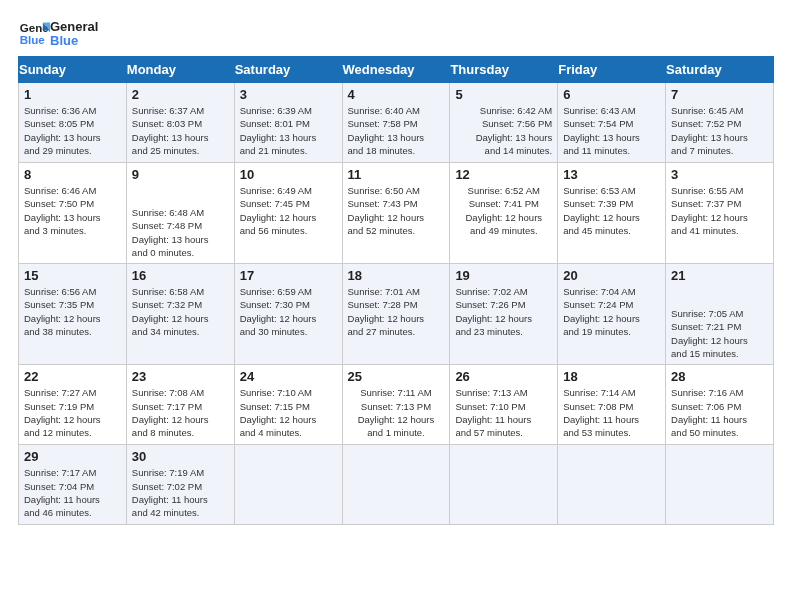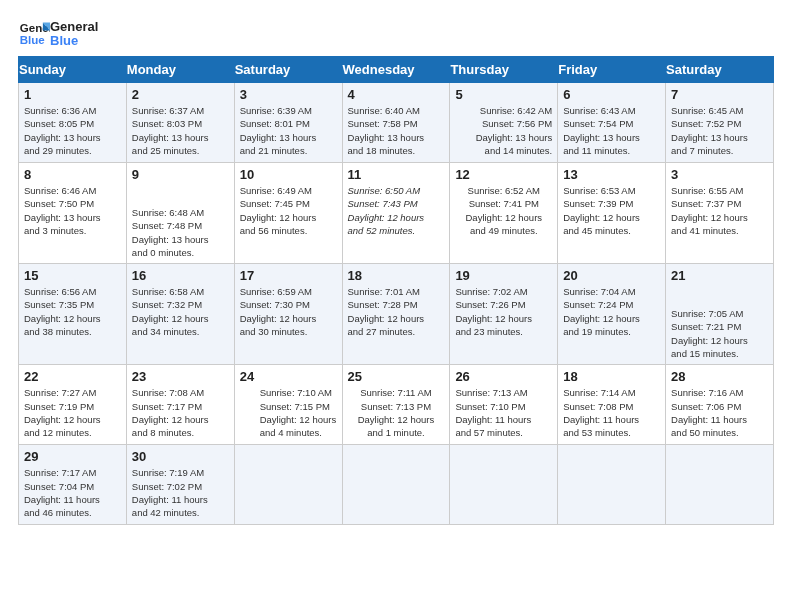--- a/index.html
+++ b/index.html
@@ -191,21 +191,21 @@
           </td>
           <td>
             <span class="day-num">10</span>
             <div class="day-info" style="white-space: pre-line;">Sunrise: 6:49 AM
 Sunset: 7:45 PM
 Daylight: 12 hours
 and 56 minutes.</div>
           </td>
           <td>
             <span class="day-num">11</span>
-            <div class="day-info" style="white-space: pre-line; font-style: italic;">Sunrise: 6:50 AM
+            <div class="day-info" style="white-space: pre-line;">Sunrise: 6:50 AM
 Sunset: 7:43 PM
 Daylight: 12 hours
 and 52 minutes.</div>
           </td>
           <td>
             <span class="day-num">12</span>
             <div class="day-info" style="white-space: pre-line; text-align: center;">Sunrise: 6:52 AM
 Sunset: 7:41 PM
 Daylight: 12 hours
 and 49 minutes.</div>
@@ -286,21 +286,21 @@
           </td>
           <td>
             <span class="day-num">23</span>
             <div class="day-info" style="white-space: pre-line;">Sunrise: 7:08 AM
 Sunset: 7:17 PM
 Daylight: 12 hours
 and 8 minutes.</div>
           </td>
           <td>
             <span class="day-num">24</span>
-            <div class="day-info" style="white-space: pre-line; margin-left: 20px;">Sunrise: 7:10 AM
+            <div class="day-info" style="white-space: pre-line;">Sunrise: 7:10 AM
 Sunset: 7:15 PM
 Daylight: 12 hours
 and 4 minutes.</div>
           </td>
           <td>
             <span class="day-num">25</span>
             <div class="day-info" style="white-space: pre-line; text-align: center;">Sunrise: 7:11 AM
 Sunset: 7:13 PM
 Daylight: 12 hours
 and 1 minute.</div>

